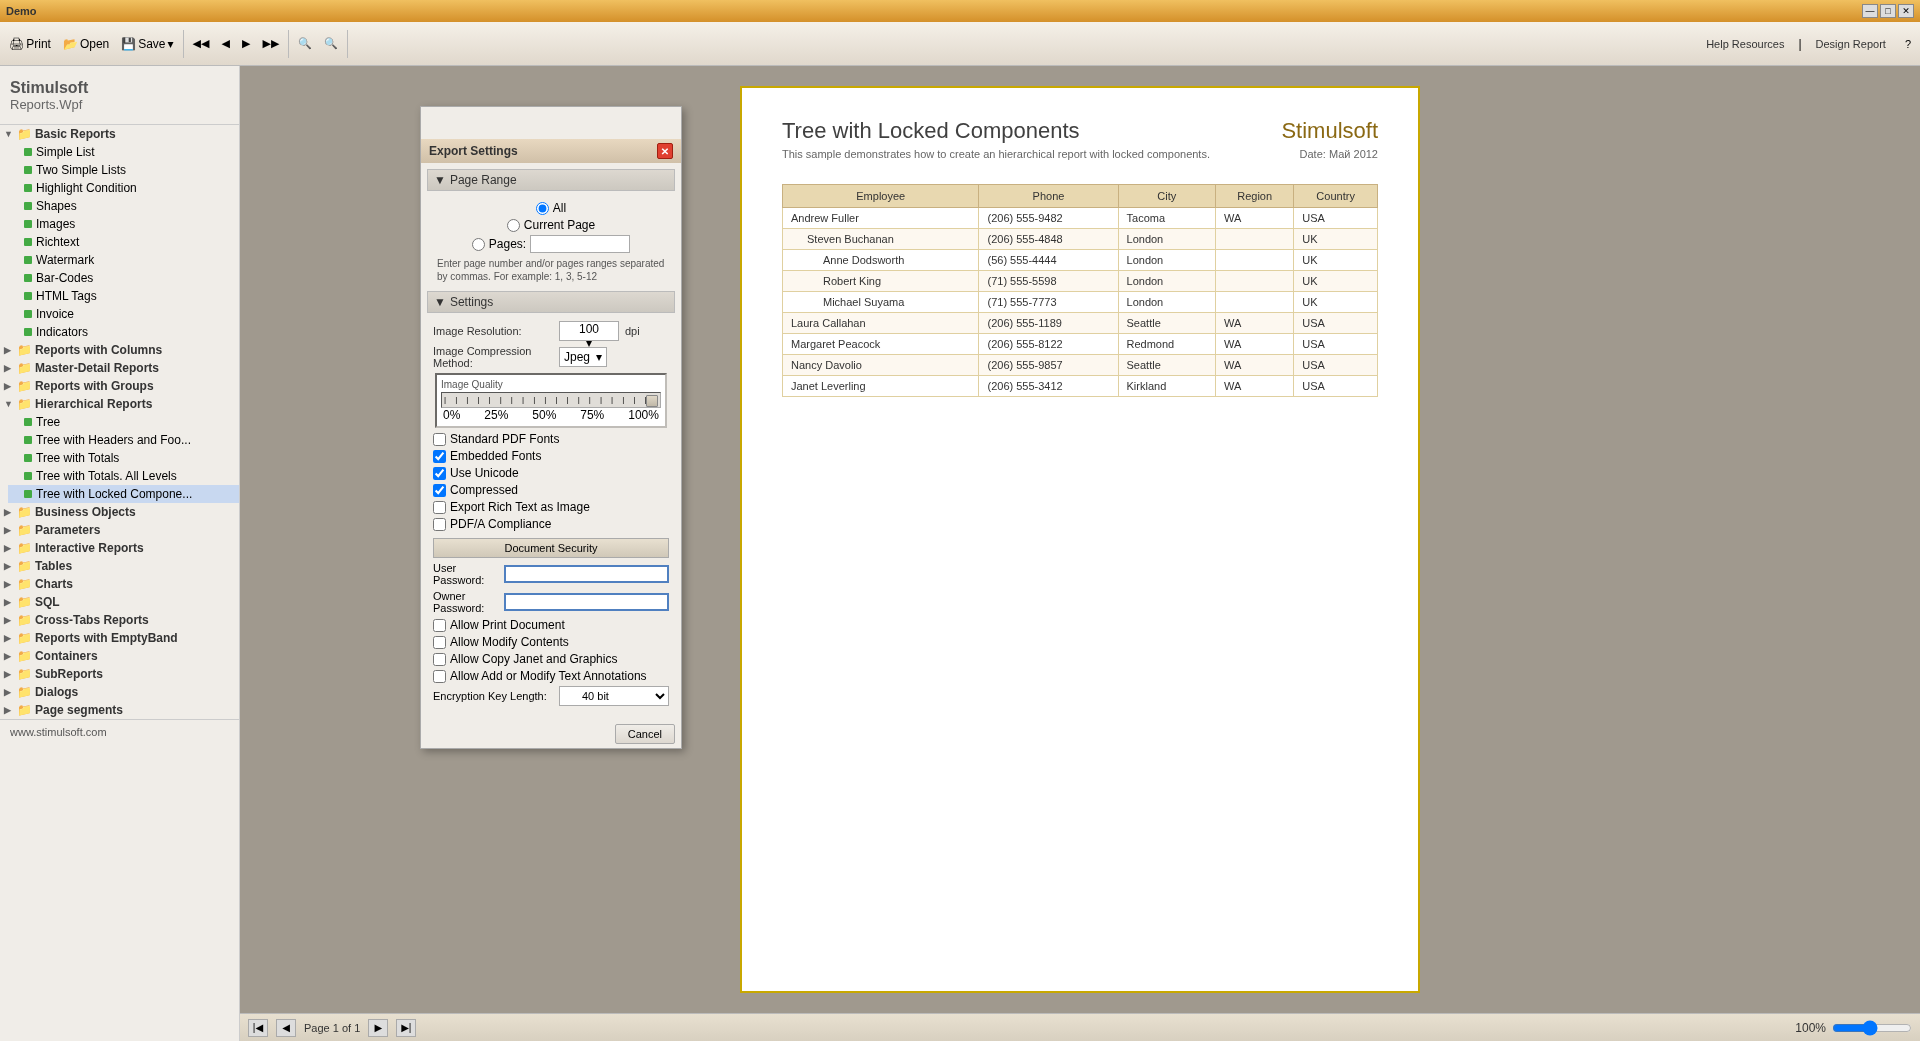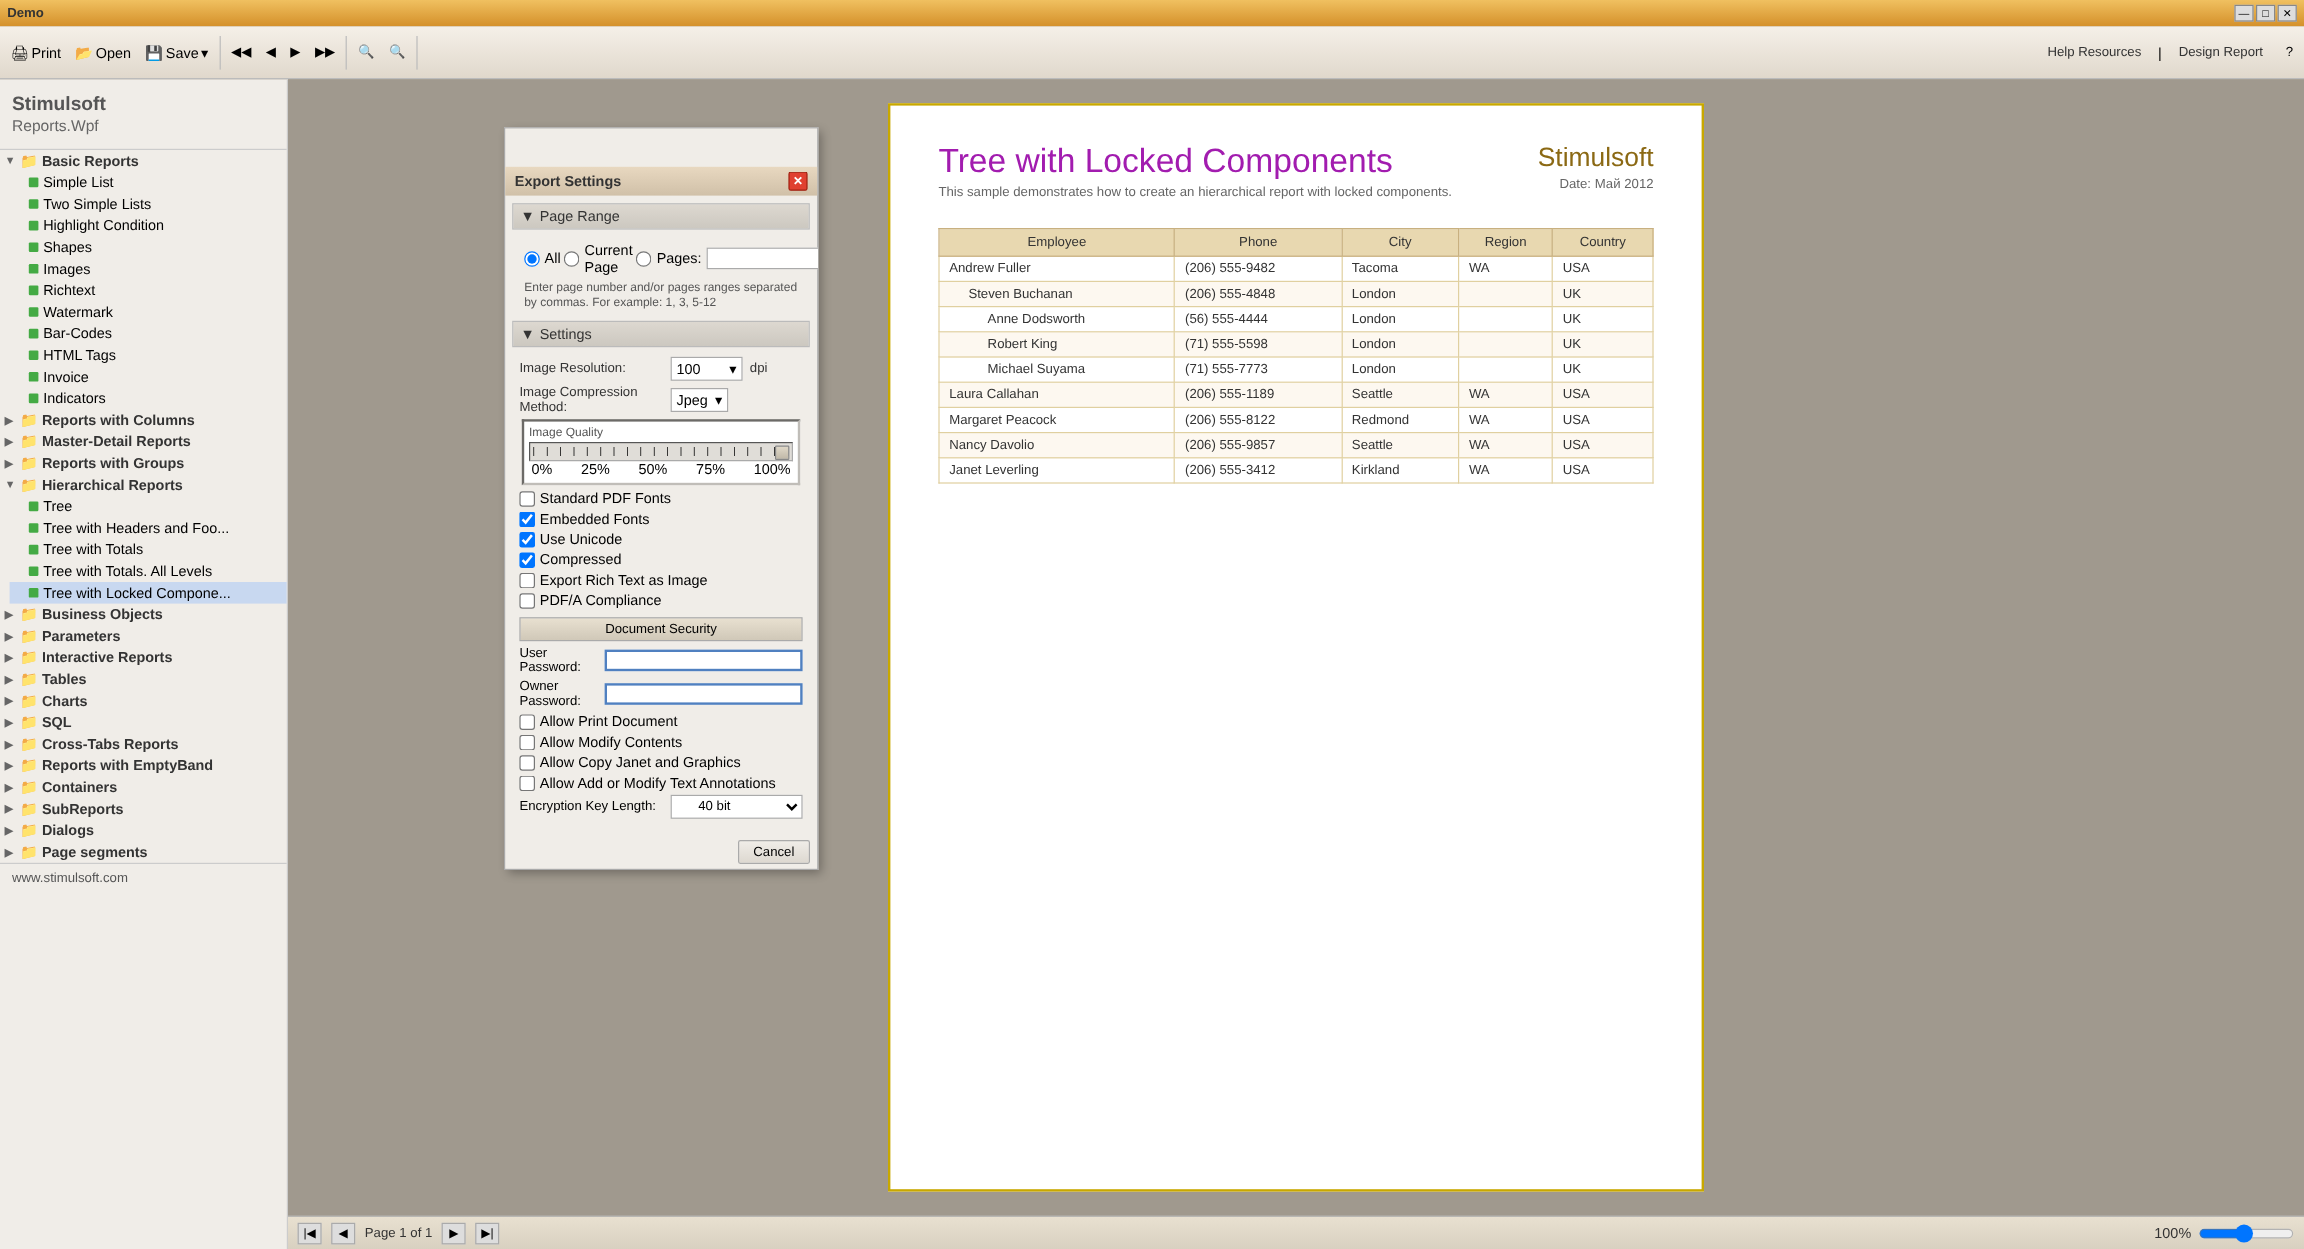--- a/index.html
+++ b/index.html
@@ -31,21 +31,21 @@
     .sidebar-group { padding: 2px 4px; cursor: pointer; display: flex; align-items: center; gap: 3px; font-weight: bold; color: #333; }
     .dot { width: 8px; height: 8px; border-radius: 1px; flex-shrink: 0; }
     .dot-green { background: #4a4; }
     .expand-icon { font-size: 9px; color: #666; width: 10px; }
     .sidebar-children { padding-left: 8px; }
     .website { padding: 6px 10px; color: #555; font-size: 11px; border-top: 1px solid #ccc; margin-top: auto; }
 
     
     .content-area { flex: 1; background: #a0998e; display: flex; flex-direction: column; overflow: hidden; position: relative; }
     .report-canvas { margin: 20px auto; background: white; width: 680px; min-height: 700px; border: 2px solid #c8a800; padding: 30px 40px; position: relative; }
-    .report-title { font-size: 28px; color: #a21caf; font-weight: normal; }
+    .report-title { font-size: 22px; color: #404040; font-weight: normal; }
     .report-subtitle { font-size: 11px; color: #666; margin-top: 4px; }
     .report-date { position: absolute; right: 40px; top: 60px; font-size: 11px; color: #666; }
     .report-brand { position: absolute; right: 40px; top: 30px; font-size: 22px; color: #8b6914; font-weight: normal; }
     .report-table { width: 100%; border-collapse: collapse; margin-top: 24px; }
     .report-table th { background: #e8d8b0; padding: 5px 8px; text-align: center; font-weight: normal; border: 1px solid #c8b080; font-size: 11px; color: #333; }
     .report-table td { padding: 4px 8px; border: 1px solid #e0d0a0; font-size: 11px; color: #333; }
     .report-table tr:nth-child(even) td { background: #fdf8f0; }
     .report-table tr.indent td:first-child { padding-left: 24px; }
     .report-table tr.indent2 td:first-child { padding-left: 40px; }
 
@@ -56,21 +56,21 @@
     .zoom-info { margin-left: auto; font-size: 11px; color: #333; display: flex; align-items: center; gap: 6px; }
 
     
     .dialog-overlay { position: absolute; top: 0; left: 0; right: 0; bottom: 0; z-index: 100; }
     .dialog { position: absolute; top: 40px; left: 180px; width: 262px; background: #f0ede8; border: 1px solid #aaa; box-shadow: 3px 3px 8px rgba(0,0,0,0.3); z-index: 200; }
     .dialog-title { background: linear-gradient(to bottom, #e8d8c0, #d0c0a8); padding: 4px 8px; display: flex; align-items: center; justify-content: space-between; font-weight: bold; font-size: 12px; color: #333; cursor: move; margin-top: 32px; }
     .dialog-close { width: 16px; height: 16px; background: #e04030; border: 1px solid #a02010; color: white; font-size: 10px; display: flex; align-items: center; justify-content: center; cursor: pointer; border-radius: 2px; }
     .dialog-body { padding: 6px; max-height: 600px; overflow-y: auto; }
     .section-header { background: linear-gradient(to bottom, #ddd8d0, #ccc8c0); padding: 3px 6px; margin-bottom: 4px; display: flex; align-items: center; gap: 4px; font-size: 11px; color: #333; border: 1px solid #bbb; }
     .section-content { padding: 4px 6px; }
-    .radio-group { display: flex; flex-direction: row; gap: 3px; padding: 2px 4px; align-items: center; }
+    .radio-group { display: flex; flex-direction: column; gap: 3px; padding: 2px 4px; align-items: center; }
     .radio-item { display: flex; align-items: center; gap: 4px; font-size: 11px; }
     .pages-row { display: flex; align-items: center; gap: 4px; }
     .pages-input { width: 100px; height: 18px; border: 1px solid #aaa; background: white; padding: 0 3px; font-size: 11px; }
     .hint-text { font-size: 10px; color: #555; padding: 2px 4px 4px; line-height: 1.3; }
     .form-row { display: flex; align-items: center; gap: 6px; margin-bottom: 4px; }
     .form-label { width: 120px; font-size: 11px; color: #333; }
     .form-select { height: 20px; border: 1px solid #aaa; background: white; font-size: 11px; display: flex; align-items: center; justify-content: space-between; padding: 0 4px; cursor: pointer; }
     .form-unit { font-size: 11px; color: #333; }
     .slider-container { border: 2px inset #c0bdb8; background: white; padding: 4px; margin: 4px 2px; }
     .slider-label { font-size: 10px; color: #555; margin-bottom: 2px; }
@@ -420,21 +420,21 @@
             <div class="hint-text">Enter page number and/or pages ranges separated by commas. For example: 1, 3, 5-12</div>
           </div>
 
           <div class="section-header">
             <span>▼</span>
             <span>Settings</span>
           </div>
           <div class="section-content">
             <div class="form-row">
               <span class="form-label">Image Resolution:</span>
-              <div class="form-select" style="width:60px;">
+              <div class="form-select" style="width:60px;flex-direction:column;">
                 <span>100</span>
                 <span>▾</span>
               </div>
               <span class="form-unit">dpi</span>
             </div>
             <div class="form-row">
               <span class="form-label">Image Compression Method:</span>
               <div class="form-select" style="width:48px;">
                 <span>Jpeg</span>
                 <span>▾</span>

